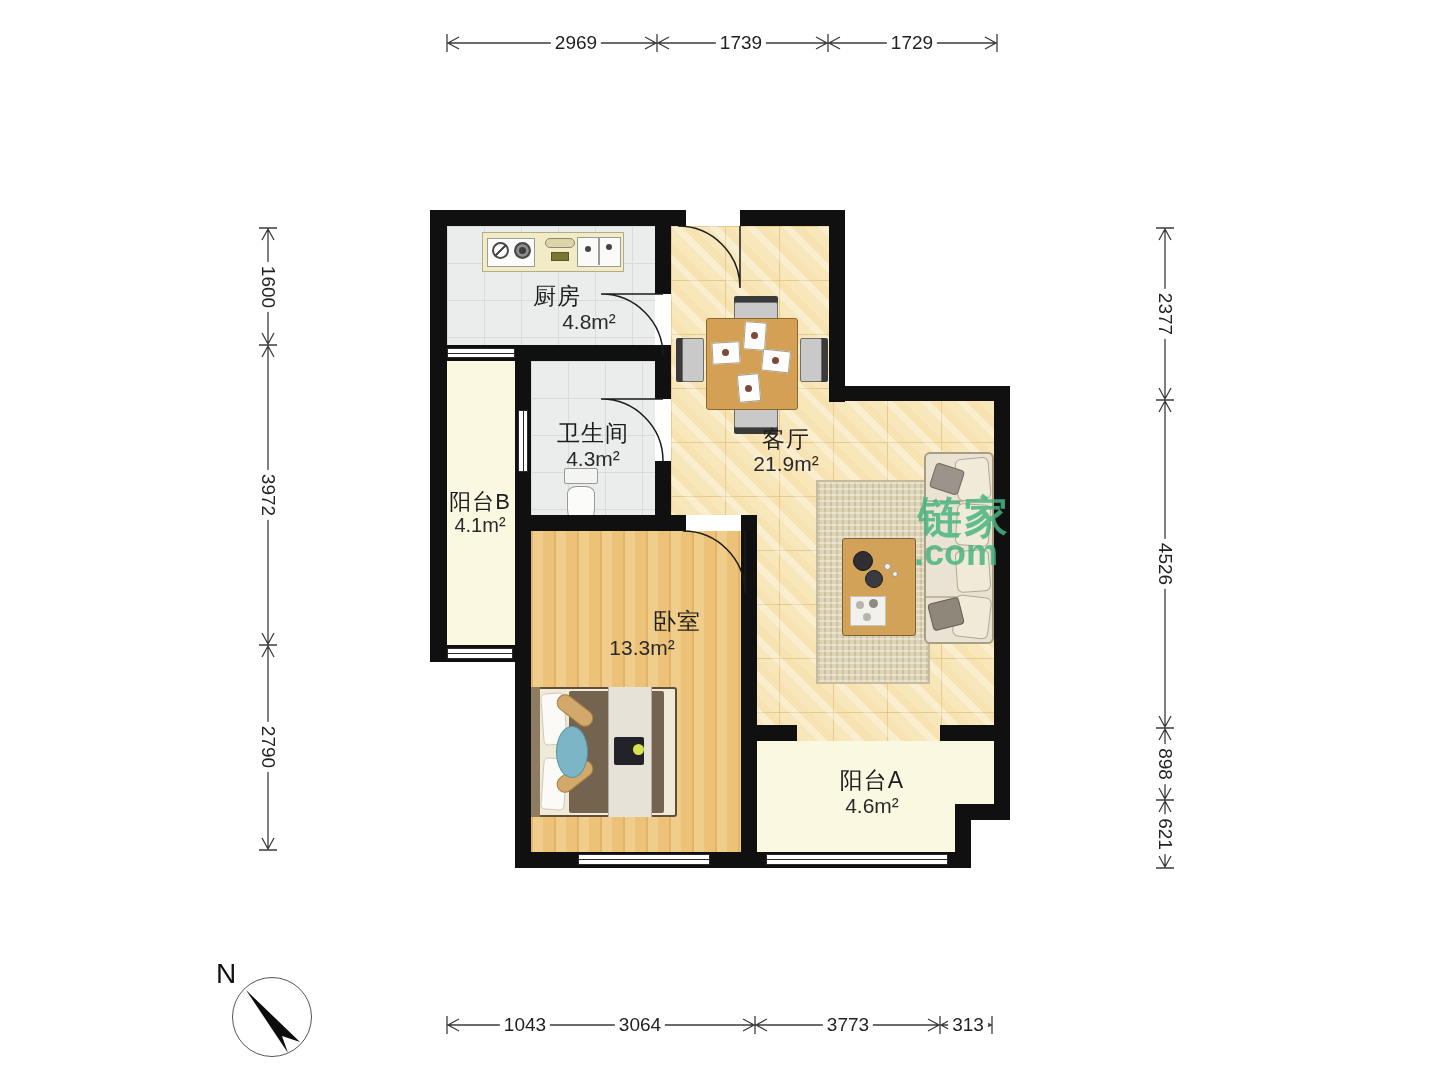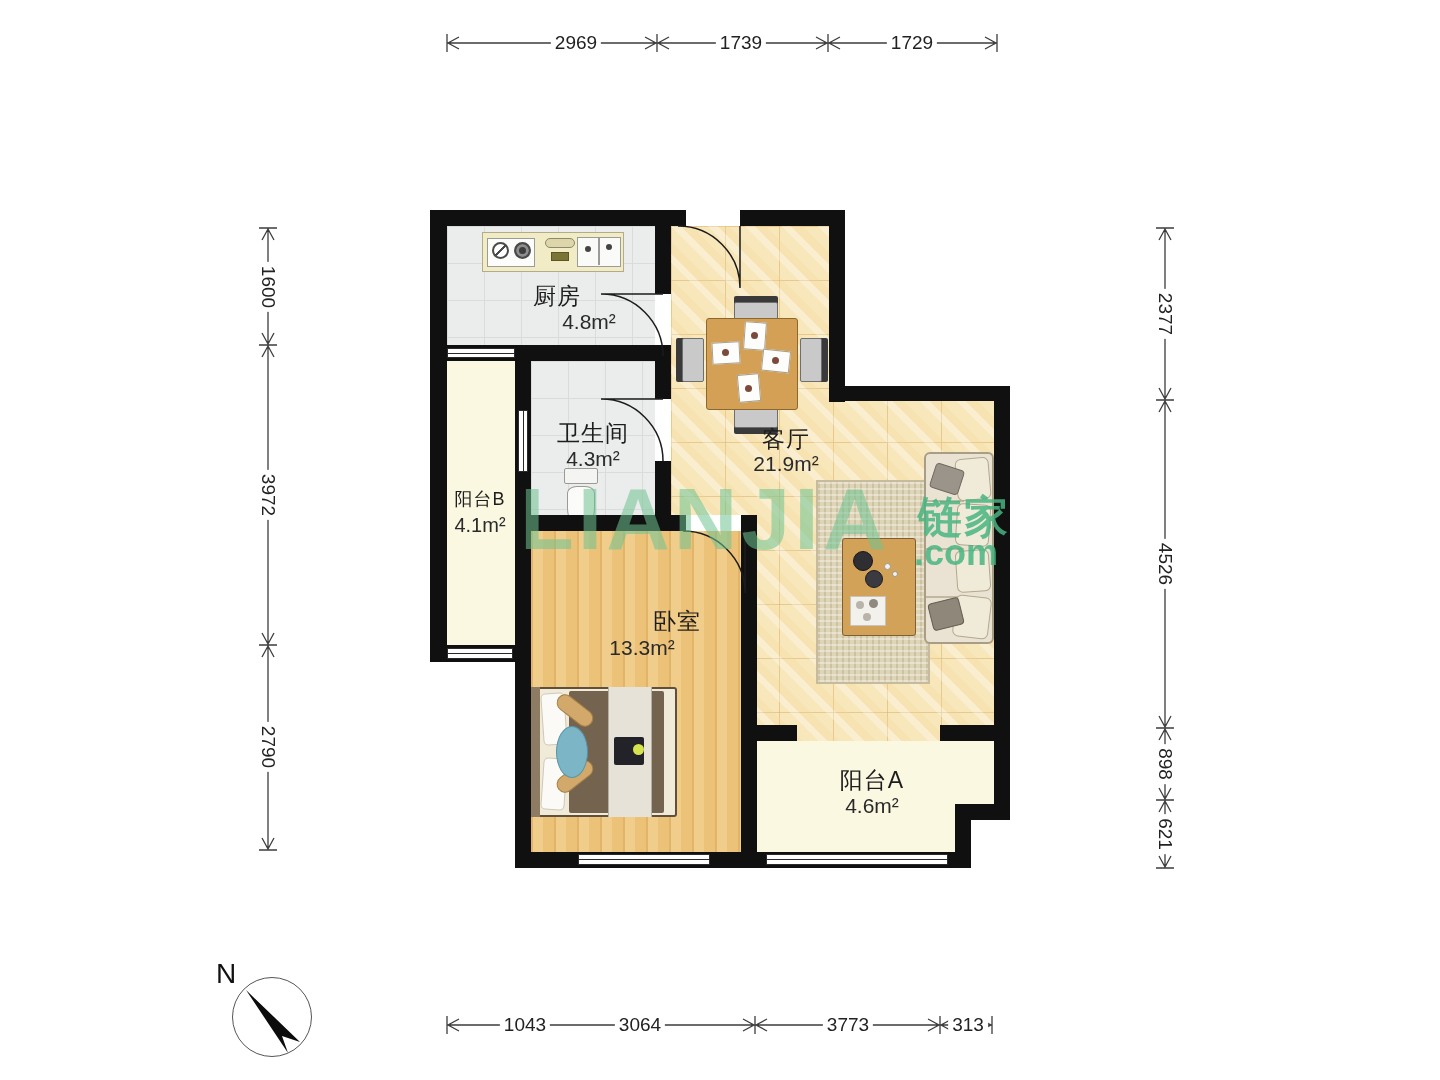--- a/index.html
+++ b/index.html
@@ -168,31 +168,30 @@
 
     <path d="M447 1025 H992 M447 1016 V1034 M525 1016 V1034 M755 1016 V1034 M940 1016 V1034 M992 1016 V1034
       M459 1019 L448 1025 L459 1031 M513 1019 L524 1025 L513 1031
       M537 1019 L526 1025 L537 1031 M743 1019 L754 1025 L743 1031
       M767 1019 L756 1025 L767 1031 M928 1019 L939 1025 L928 1031
       M952 1019 L941 1025 L952 1031 M980 1019 L991 1025 L980 1031"></path>
 
     <path class="solid" d="M246 990 L300 1042 L282 1036 L288 1053 Z"></path>
   </svg>
 
-  <div class="wm-big">LIANJIA</div>
   <div class="wm-cn">链家</div>
   <div class="wm-com">.com</div>
 
   <div class="room-name" style="left:557px;top:281px;">厨房</div>
   <div class="room-area" style="left:557px;top:310px;margin-left:32px;">4.8m²</div>
   <div class="room-name" style="left:593px;top:418px;">卫生间</div>
   <div class="room-area" style="left:593px;top:447px;">4.3m²</div>
   <div class="room-name" style="left:786px;top:424px;">客厅</div>
   <div class="room-area" style="left:786px;top:452px;">21.9m²</div>
-  <div class="room-name" style="left:480px;top:487px;font-size:18px;">阳台B</div>
+  <div class="room-name" style="left:480px;top:487px;font-size:22px;">阳台B</div>
   <div class="room-area" style="left:480px;top:514px;font-size:20px;">4.1m²</div>
   <div class="room-name" style="left:642px;top:606px;margin-left:35px;">卧室</div>
   <div class="room-area" style="left:642px;top:636px;">13.3m²</div>
   <div class="room-name" style="left:872px;top:765px;">阳台A</div>
   <div class="room-area" style="left:872px;top:794px;">4.6m²</div>
 
   <div class="dim-label" style="left:548px;top:43px;margin-left:28px;">2969</div>
   <div class="dim-label" style="left:741px;top:43px;">1739</div>
   <div class="dim-label" style="left:912px;top:43px;">1729</div>
 

